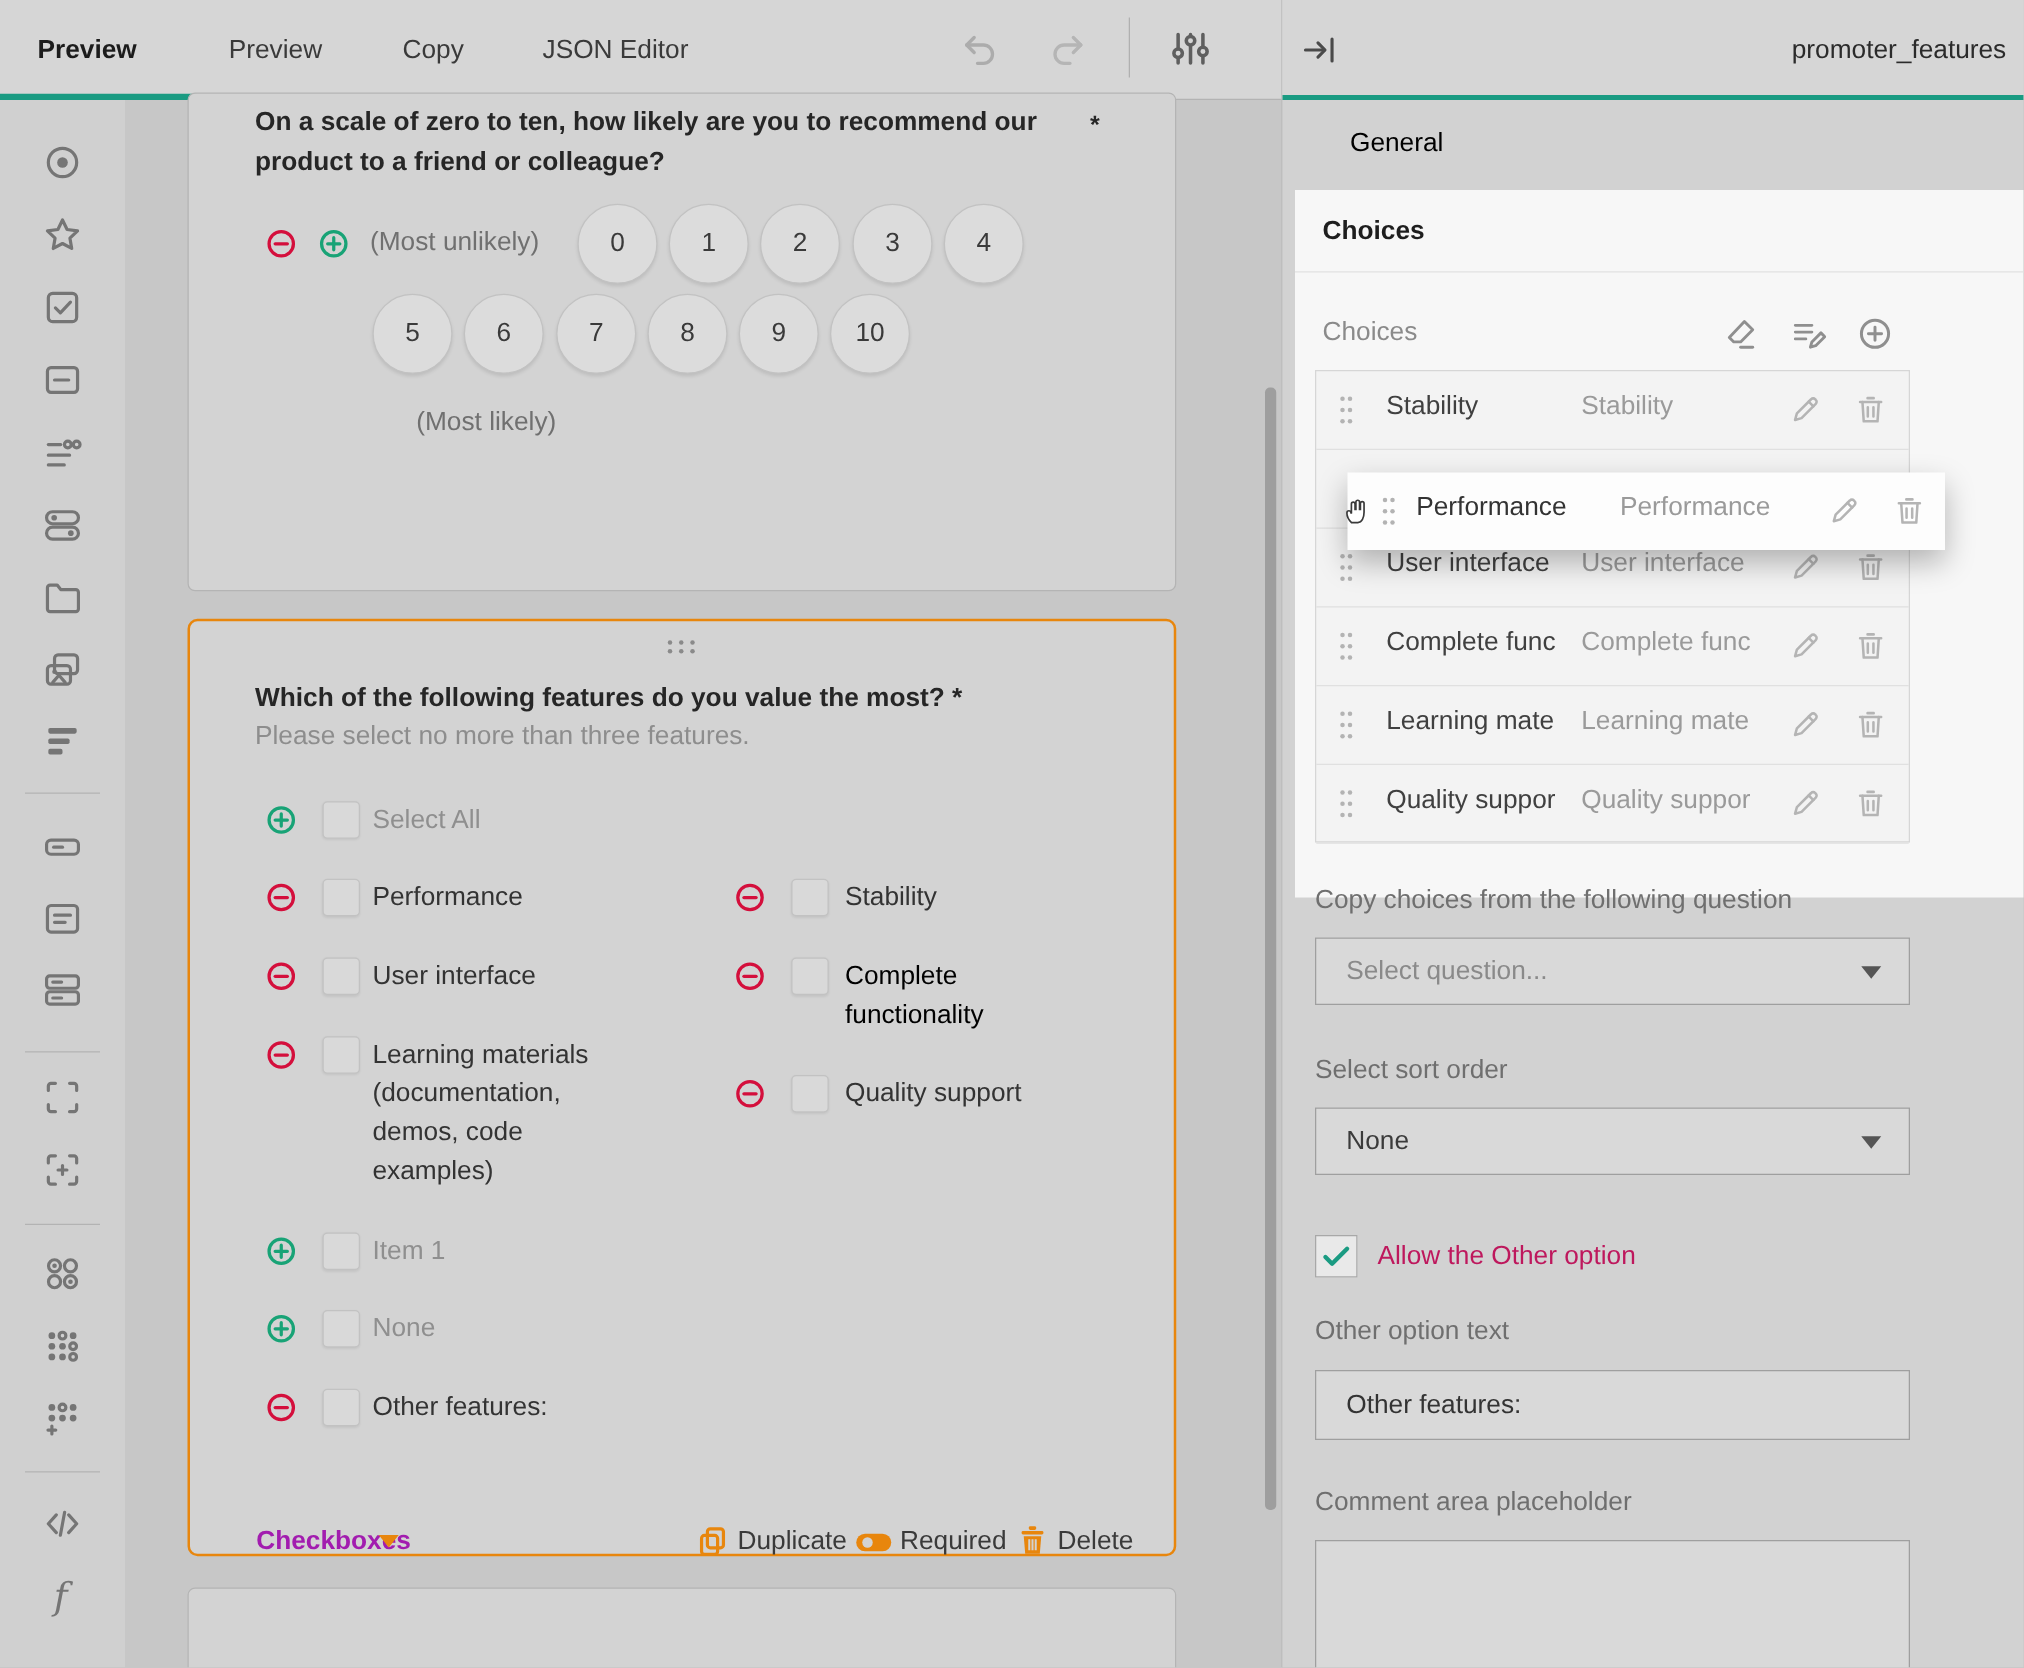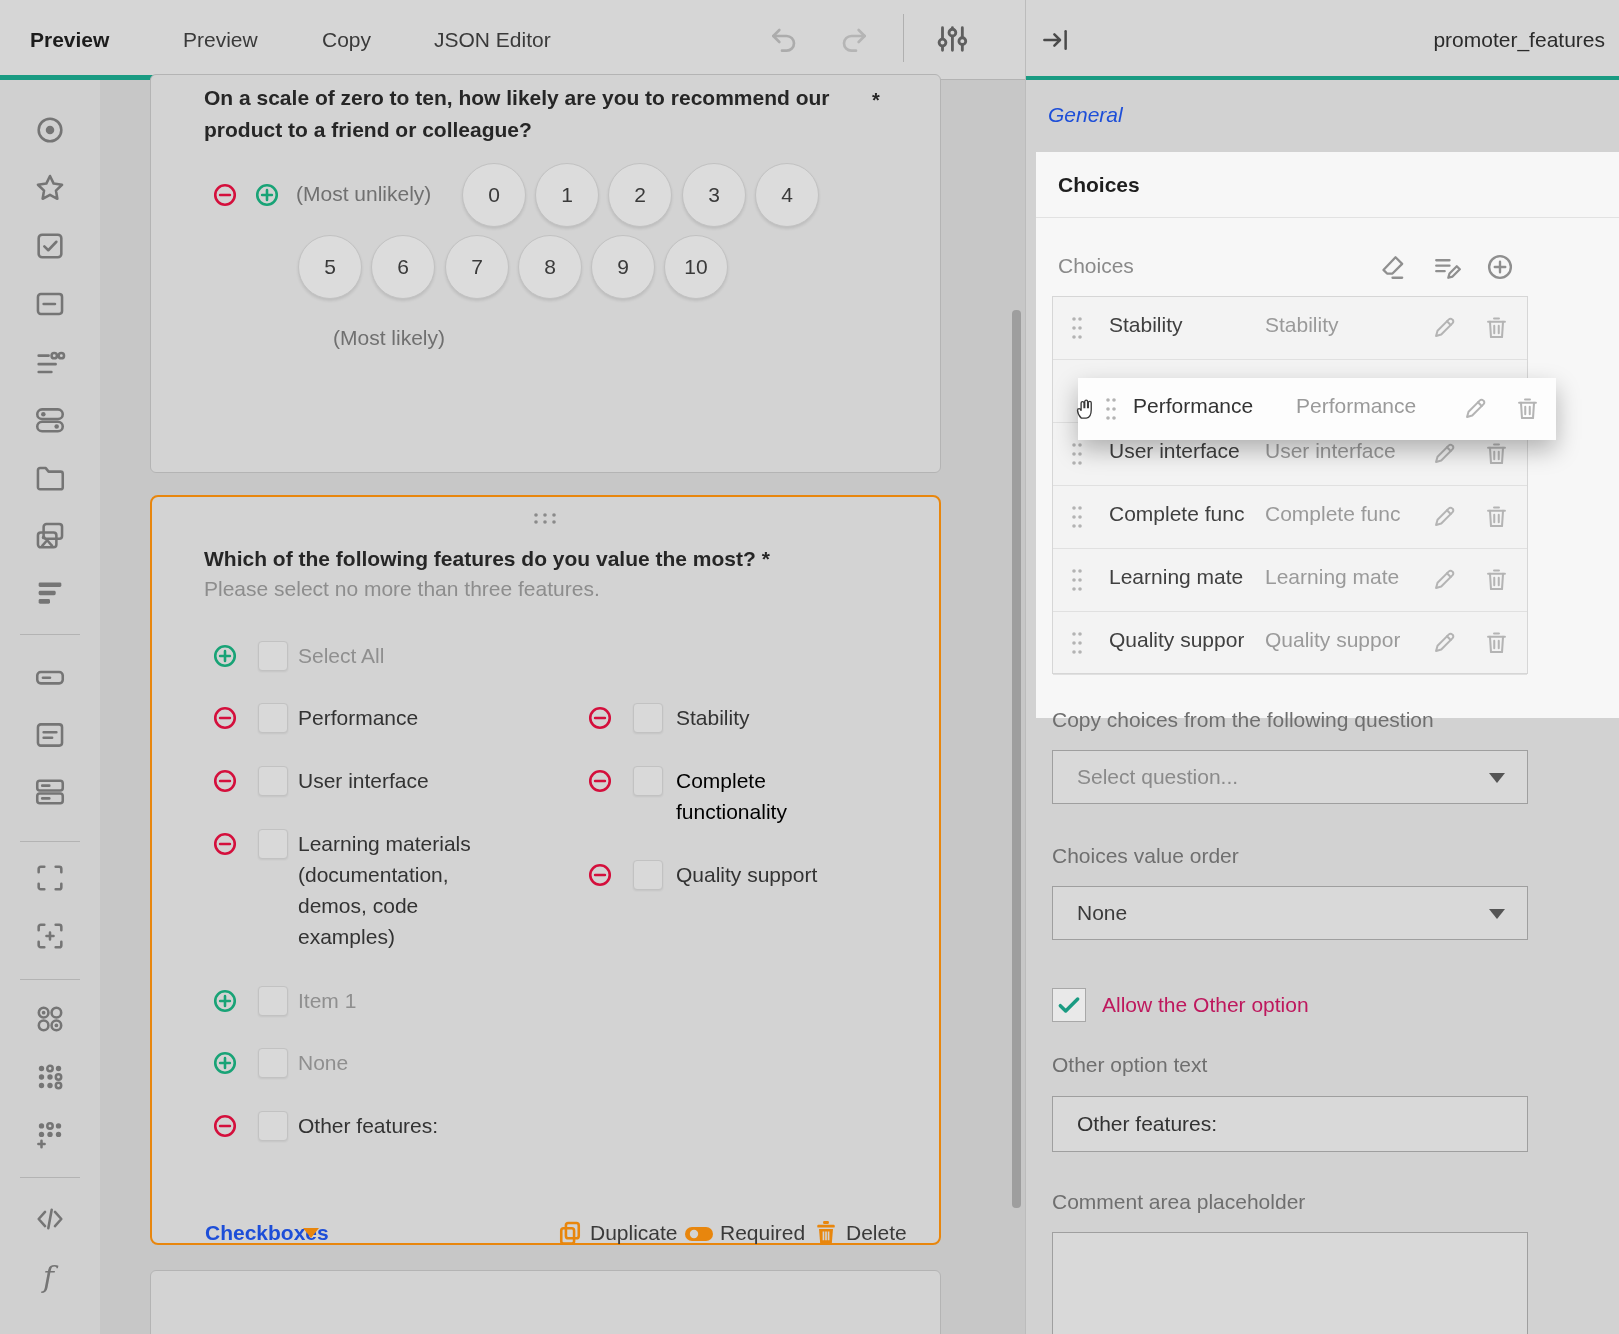--- a/index.html
+++ b/index.html
@@ -28,21 +28,21 @@
   .qpanel.selected{border:2px solid var(--orange);border-radius:8px;}
   .qtitle{font-size:21px;font-weight:700;color:#262626;line-height:32px;white-space:nowrap;}
   .qdesc{font-size:21px;color:#8d8d8d;}
   .rate{width:64px;height:64px;border-radius:50%;background:#dcdcdc;border:1px solid #c2c2c2;
         box-shadow:0 2px 3px rgba(0,0,0,.10);display:flex;align-items:center;justify-content:center;
         font-size:21px;color:#3a3a3a;cursor:pointer;}
   .cbx{width:30px;height:30px;border-radius:4px;background:#d9d9d9;border:1px solid #c2c2c2;
        box-shadow:0 1px 2px rgba(0,0,0,.07);cursor:pointer;}
   .itemlabel{font-size:21px;line-height:31px;white-space:normal;}
   
-  .qtb-label{font-size:21px;font-weight:700;color:#1d4ed8;}
+  .qtb-label{font-size:21px;font-weight:700;color:#a21caf;}
   .qtb-act{font-size:21px;color:#3a3a3a;}
   
   #rpanel{left:1026px;top:0;width:593px;height:1334px;background:#d2d2d2;}
   #rheader{left:1026px;top:0;width:593px;height:80px;background:#d6d6d6;}
   #rheader-teal{left:1026px;top:76px;width:593px;height:4px;background:var(--teal);}
   #whitesec{left:1036px;top:152px;width:583px;height:566px;background:#f7f7f7;}
   #whitesec-hdr{left:1036px;top:152px;width:583px;height:66px;border-bottom:1px solid #e2e2e2;}
   .listbox{left:1052px;top:296px;width:476px;height:378px;background:#f3f3f3;border:1px solid #d6d6d6;}
   .chrow{position:absolute;left:0;width:474px;height:63px;border-bottom:1px solid #e0e0e0;}
   .chrow .val{position:absolute;left:56px;font-size:21px;color:#404040;top:16px;white-space:nowrap;overflow:hidden;max-width:150px;}
@@ -390,21 +390,21 @@
   <div class="abs" style="left:1040px;top:25px;">
     <svg width="30" height="30" viewBox="0 0 24 24" fill="none" stroke="#4a4a4a" stroke-width="2" stroke-linecap="round" stroke-linejoin="round">
         <path d="M3.5 12h12"></path>
         <path d="M11.5 7.5 16 12l-4.5 4.5"></path>
         <path d="M20.5 5v14"></path>
       </svg>
   </div>
   <div class="abs txt" style="left:1026px;top:0;width:579px;height:79px;display:flex;align-items:center;justify-content:flex-end;color:#2b2b2b;">promoter_features</div>
   <div id="rheader-teal" class="abs"></div>
 
-  <div class="abs txt" style="left:1048px;top:103px;color:#1d4ed8;cursor:pointer;font-style:italic;">General</div>
+  <div class="abs txt" style="left:1080px;top:103px;color:#000000;cursor:pointer;">General</div>
 
   <div id="whitesec" class="abs"></div>
   <div id="whitesec-hdr" class="abs" style="cursor:pointer;"></div>
   <div class="abs txt bold" style="left:1058px;top:173px;color:#1e1e1e;">Choices</div>
 
   <div class="abs txt" style="left:1058px;top:254px;color:#8a8a8a;">Choices</div>
   <div class="abs" style="left:1378px;top:253px;">
     <svg width="29" height="29" viewBox="0 0 24 24" fill="none" stroke="#8f8f8f" stroke-width="1.9" stroke-linejoin="round" stroke-linecap="round">
         <path d="M14.5 3.5l5.5 5.5-8 8H7.5L4.5 14l10-10.5z"></path>
         <path d="M12 20.5h8"></path>
@@ -567,21 +567,21 @@
           <path d="M10 10.5v6.5M14 10.5v6.5"></path>
         </svg></div>
     </div>
 
   <div class="abs plabel" style="left:1052px;top:708px;">Copy choices from the following question</div>
   <div class="pselect" style="left:1052px;top:750px;width:476px;height:54px;">
     <span style="color:#8a8a8a;">Select question...</span>
     <span class="caret"></span>
   </div>
 
-  <div class="abs plabel" style="left:1052px;top:844px;">Choices value order</div>
+  <div class="abs plabel" style="left:1052px;top:844px;">Select sort order</div>
   <div class="pselect" style="left:1052px;top:886px;width:476px;height:54px;">
     <span style="color:#3b3b3b;">None</span>
     <span class="caret"></span>
   </div>
 
   <div class="abs" style="left:1052px;top:988px;width:34px;height:34px;background:#e9e9e9;border:1px solid #a8a8a8;">
     <svg width="32" height="32" viewBox="0 0 24 24" fill="none" stroke="var(--teal)" stroke-width="2.6" stroke-linecap="round" stroke-linejoin="round">
         <path d="M5.5 12.5l4 4L18.5 7.5"></path>
       </svg>
   </div>

